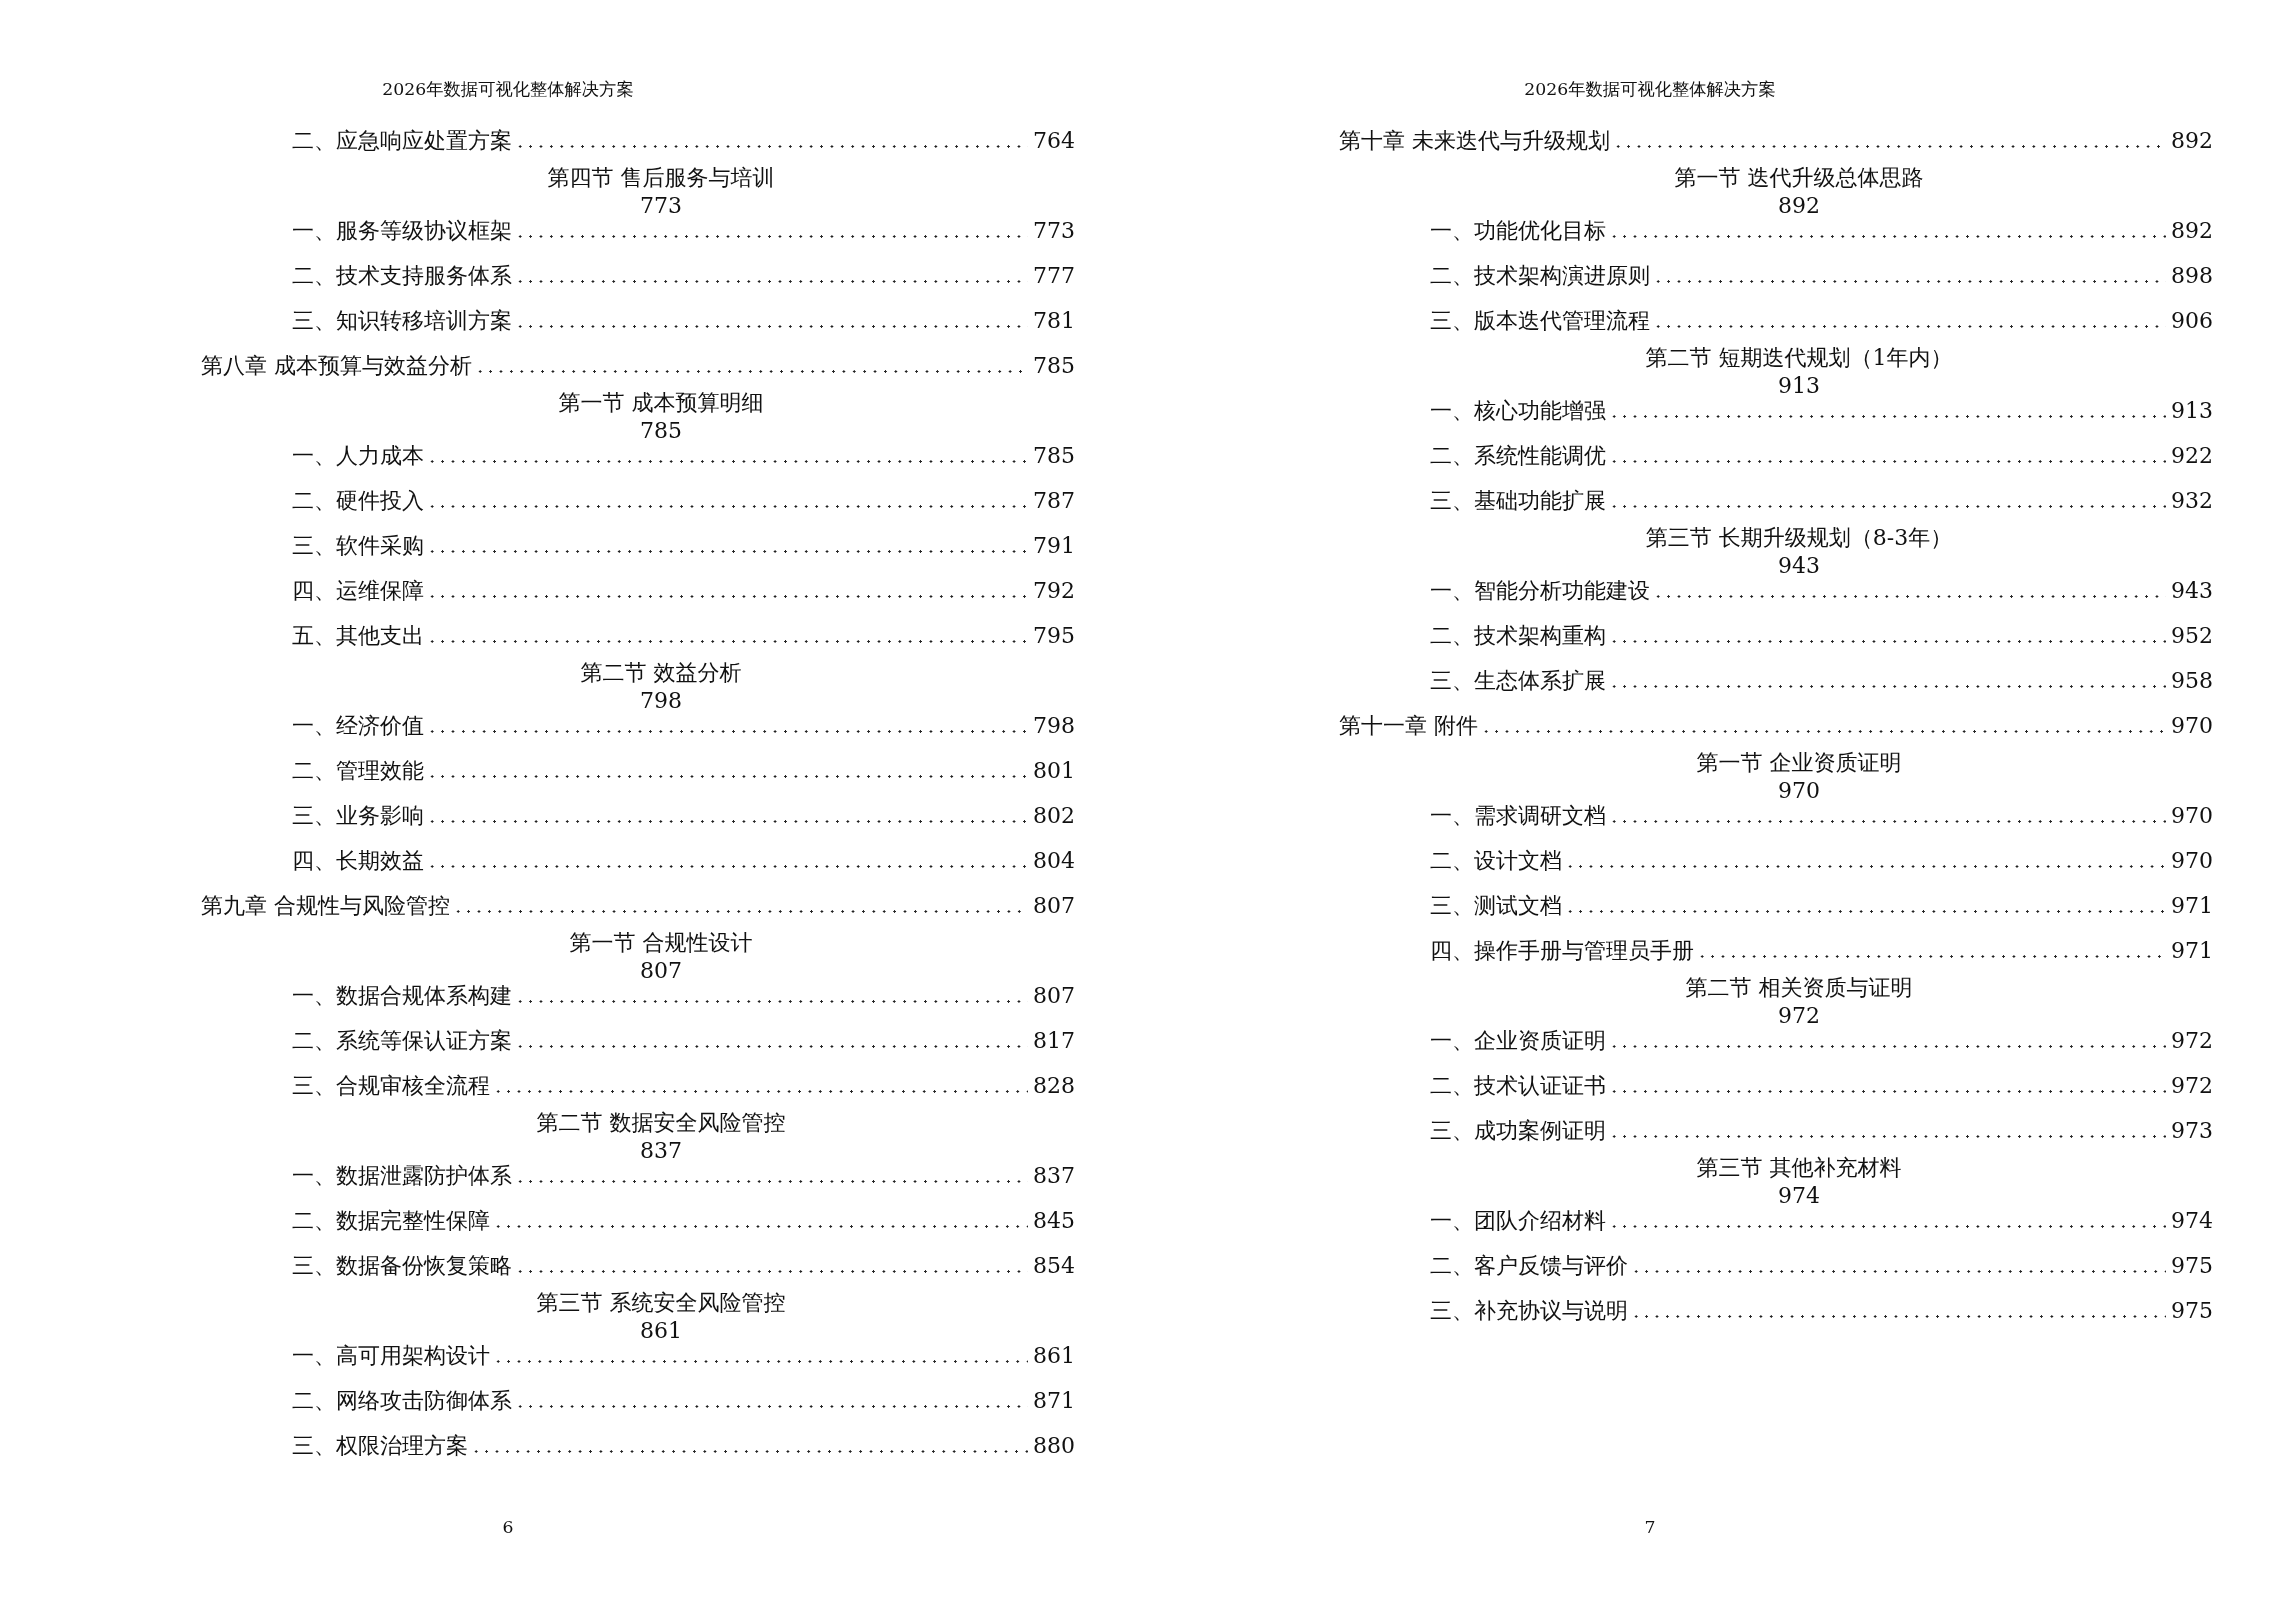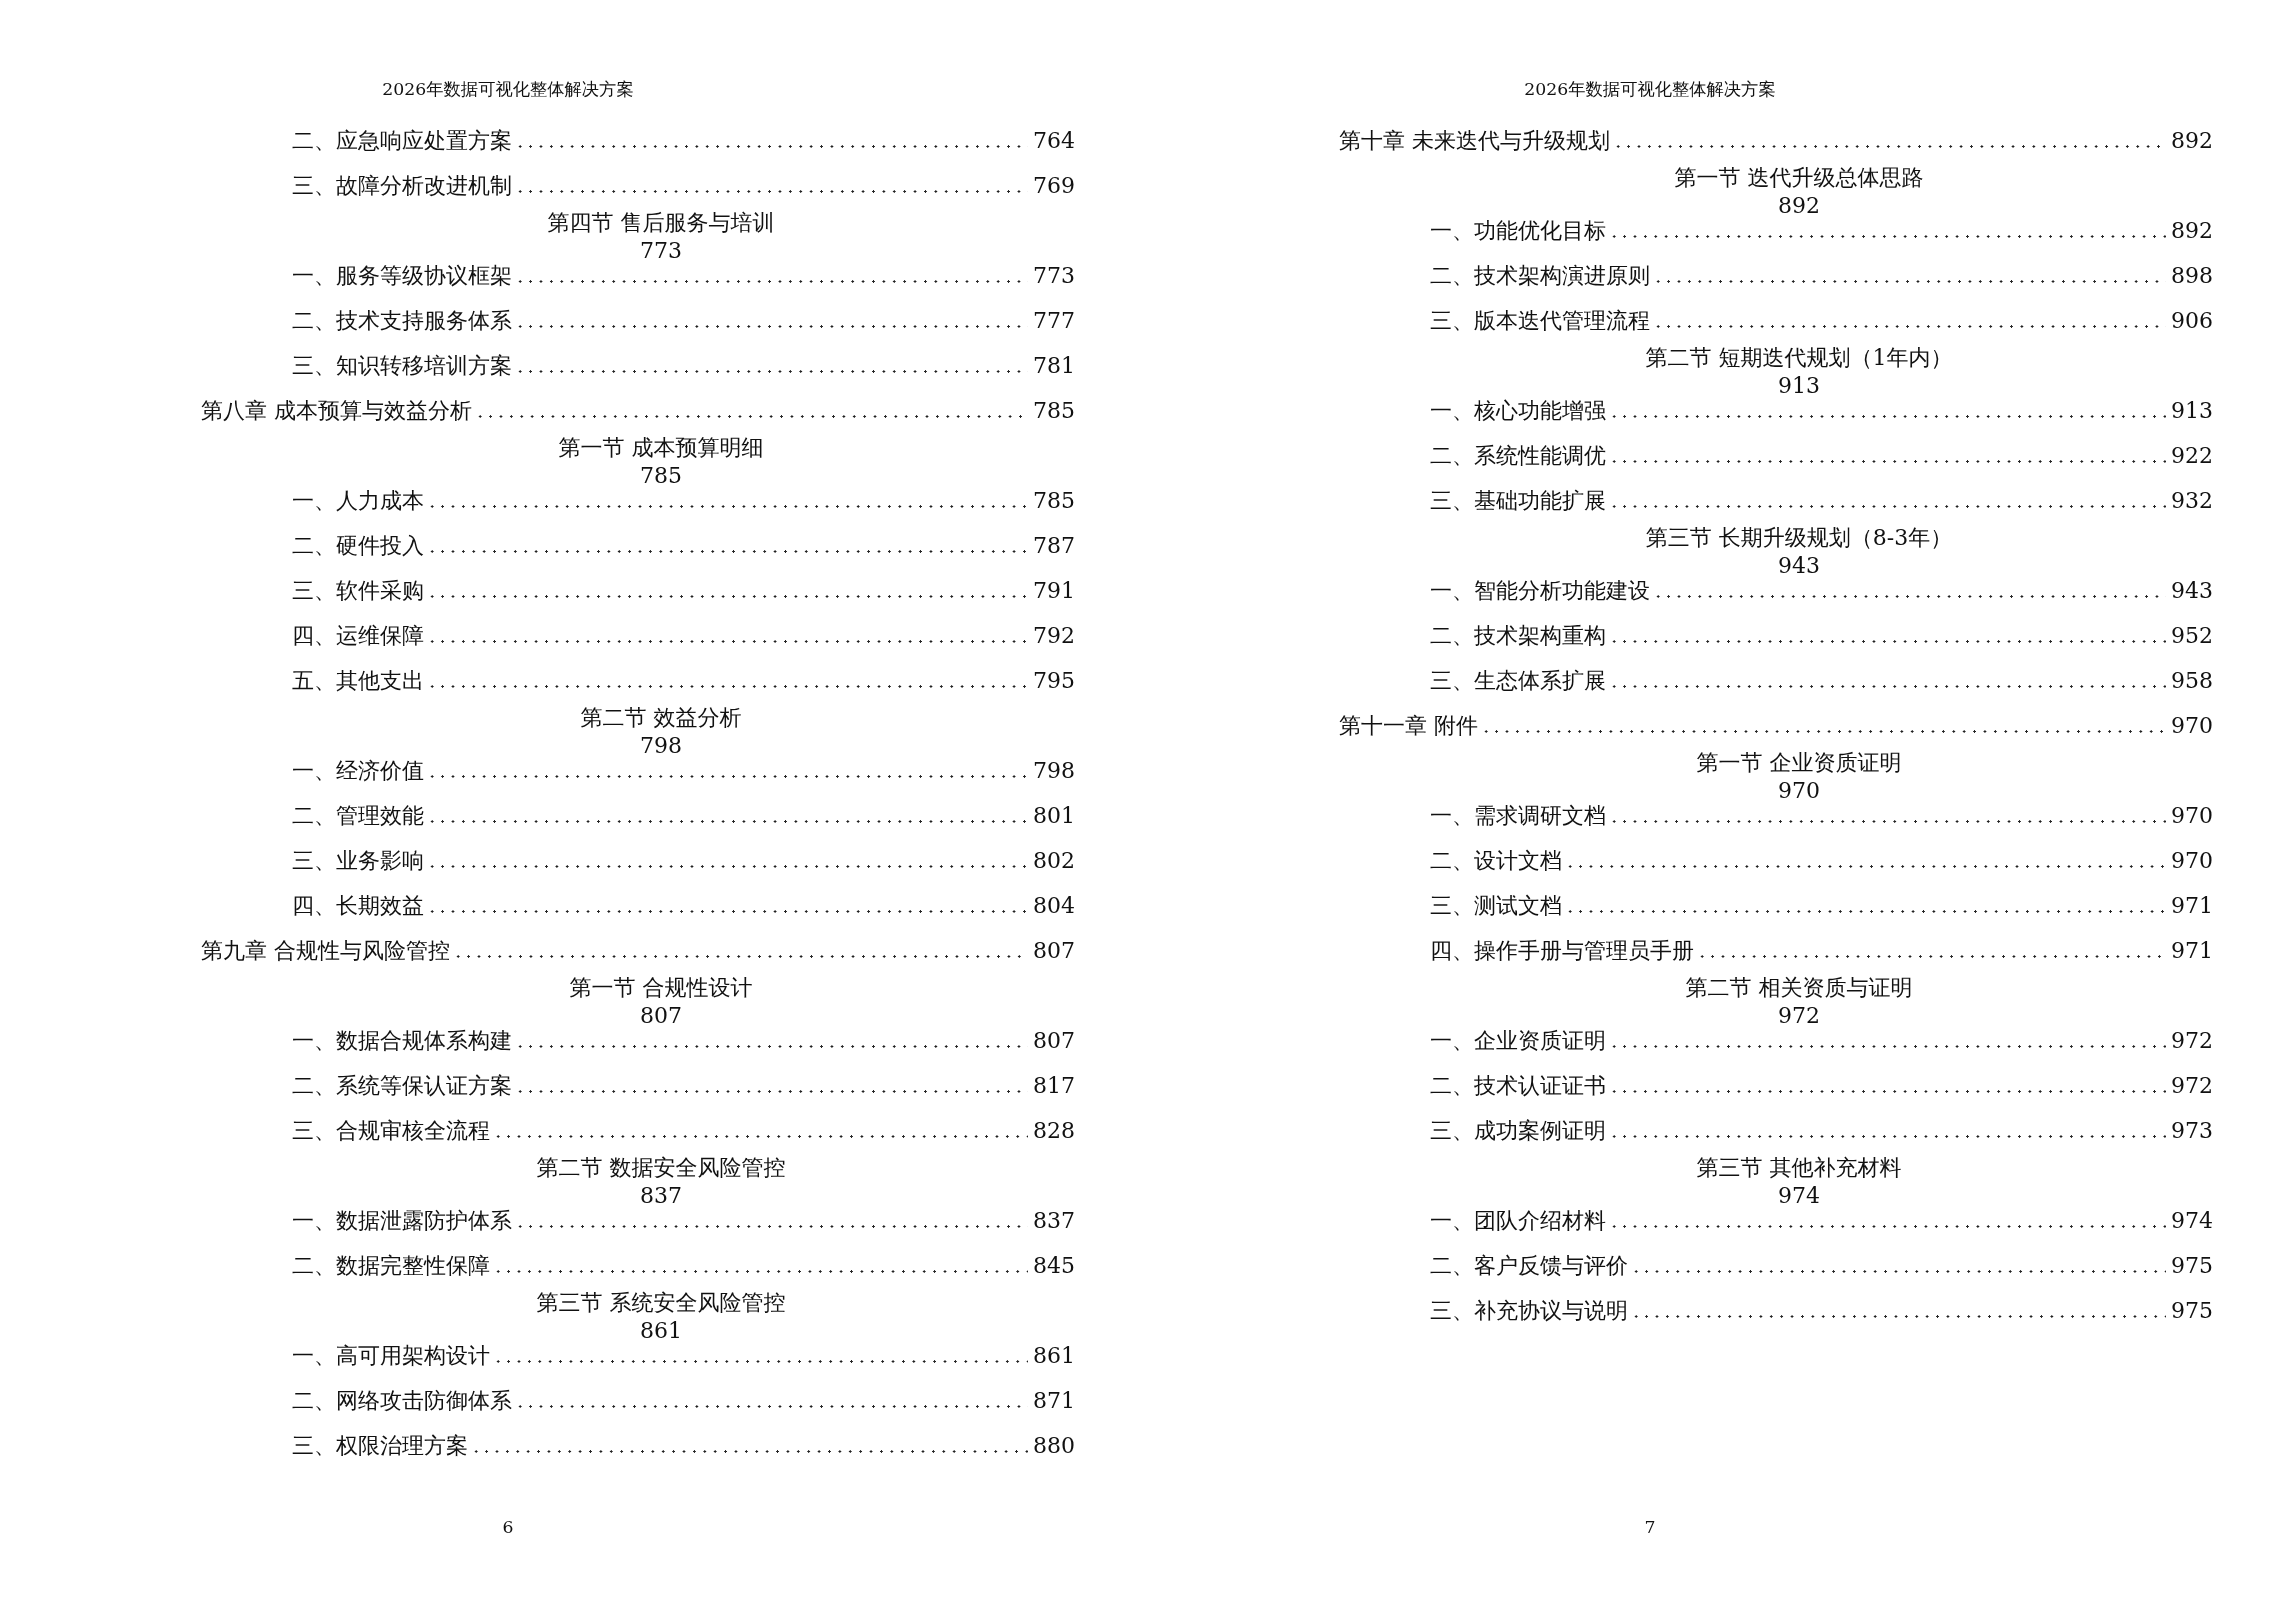--- a/index.html
+++ b/index.html
@@ -34,25 +34,20 @@
 <body>
 
 <div class="page left">
   <div class="running-header">2026年数据可视化整体解决方案</div>
   <div class="toc">
       <div class="toc-row lvl-item">
         <span class="toc-title">二、应急响应处置方案</span>
         <span class="toc-leader"></span>
         <span class="toc-page">764</span>
       </div>
-      <div class="toc-row lvl-item">
-        <span class="toc-title">三、故障分析改进机制</span>
-        <span class="toc-leader"></span>
-        <span class="toc-page">769</span>
-      </div>
       <div class="toc-row lvl-section">
         <span class="toc-title">第四节  售后服务与培训</span>
         <span class="toc-leader"></span>
         <span class="toc-page">773</span>
       </div>
       <div class="toc-row lvl-item">
         <span class="toc-title">一、服务等级协议框架</span>
         <span class="toc-leader"></span>
         <span class="toc-page">773</span>
       </div>
@@ -158,20 +153,25 @@
       </div>
       <div class="toc-row lvl-item">
         <span class="toc-title">一、数据泄露防护体系</span>
         <span class="toc-leader"></span>
         <span class="toc-page">837</span>
       </div>
       <div class="toc-row lvl-item">
         <span class="toc-title">二、数据完整性保障</span>
         <span class="toc-leader"></span>
         <span class="toc-page">845</span>
+      </div>
+      <div class="toc-row lvl-item">
+        <span class="toc-title">三、数据备份恢复策略</span>
+        <span class="toc-leader"></span>
+        <span class="toc-page">854</span>
       </div>
       <div class="toc-row lvl-section">
         <span class="toc-title">第三节  系统安全风险管控</span>
         <span class="toc-leader"></span>
         <span class="toc-page">861</span>
       </div>
       <div class="toc-row lvl-item">
         <span class="toc-title">一、高可用架构设计</span>
         <span class="toc-leader"></span>
         <span class="toc-page">861</span>

